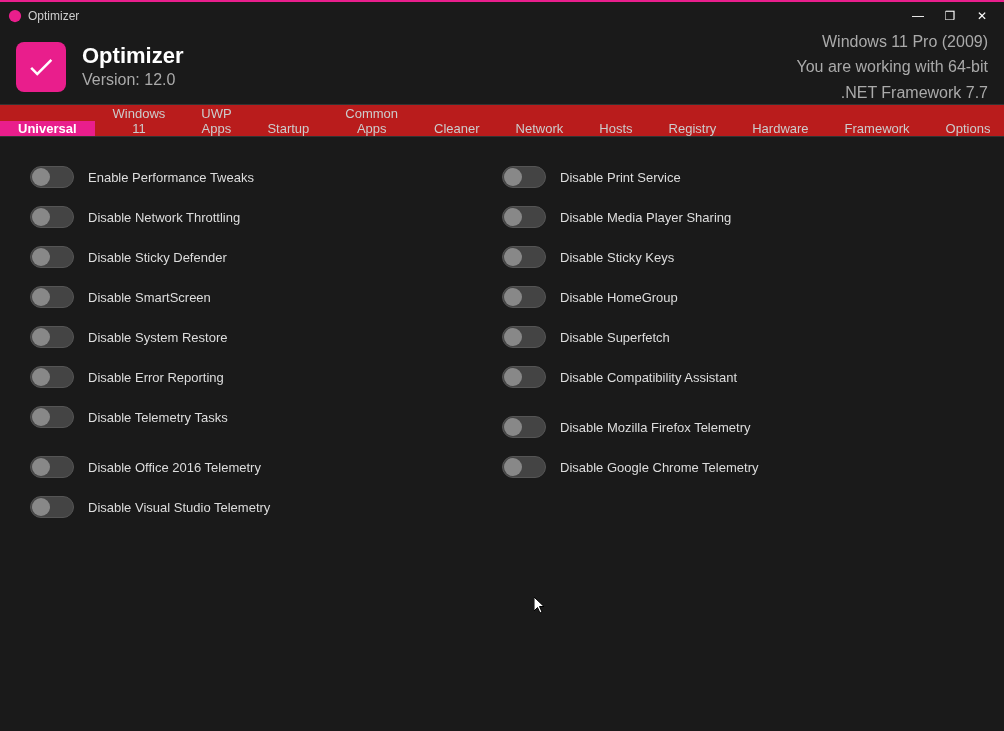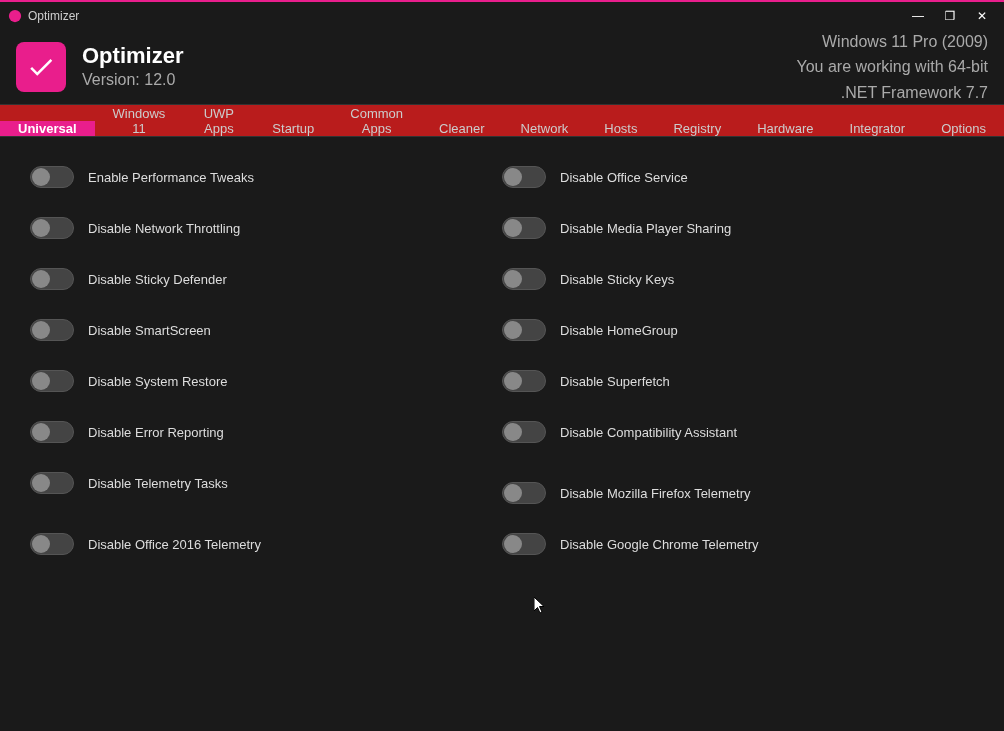--- a/index.html
+++ b/index.html
@@ -100,21 +100,21 @@
       padding: 20px 30px;
       display: grid;
       grid-template-columns: 1fr 1fr;
       gap: 0;
     }
 
     
     .toggle-section {
       display: flex;
       flex-direction: column;
-      gap: 11px;
+      gap: 0;
     }
     .toggle-row {
       display: flex;
       align-items: center;
       gap: 14px;
       padding: 9px 0;
     }
     .toggle-row.spacer {
       margin-top: 10px;
     }
@@ -195,21 +195,21 @@
 <button class="tab active">Universal</button>
     <button class="tab">Windows 11</button>
     <button class="tab">UWP Apps</button>
     <button class="tab">Startup</button>
     <button class="tab">Common Apps</button>
     <button class="tab">Cleaner</button>
     <button class="tab">Network</button>
     <button class="tab">Hosts</button>
     <button class="tab">Registry</button>
     <button class="tab">Hardware</button>
-    <button class="tab">Integrator</button>
+    <button class="tab">Framework</button>
     <button class="tab">Options</button>
   </div>
 
 <div id="main-content">
   <div class="toggle-section" id="left-toggles">
   <div class="toggle-row">
         <div class="toggle"></div>
         <span class="toggle-label">Enable Performance Tweaks</span>
       </div>
       <div class="toggle-row">
@@ -233,25 +233,29 @@
         <span class="toggle-label">Disable Error Reporting</span>
       </div>
       <div class="toggle-row">
         <div class="toggle"></div>
         <span class="toggle-label">Disable Telemetry Tasks</span>
       </div>
       <div class="toggle-row spacer">
         <div class="toggle"></div>
         <span class="toggle-label">Disable Office 2016 Telemetry</span>
       </div>
+      <div class="toggle-row">
+        <div class="toggle"></div>
+        <span class="toggle-label">Disable Visual Studio Telemetry</span>
+      </div>
     </div>
   <div class="toggle-section" id="right-toggles">
   <div class="toggle-row">
         <div class="toggle"></div>
-        <span class="toggle-label">Disable Office Service</span>
+        <span class="toggle-label">Disable Print Service</span>
       </div>
       <div class="toggle-row">
         <div class="toggle"></div>
         <span class="toggle-label">Disable Media Player Sharing</span>
       </div>
       <div class="toggle-row">
         <div class="toggle"></div>
         <span class="toggle-label">Disable Sticky Keys</span>
       </div>
       <div class="toggle-row">

